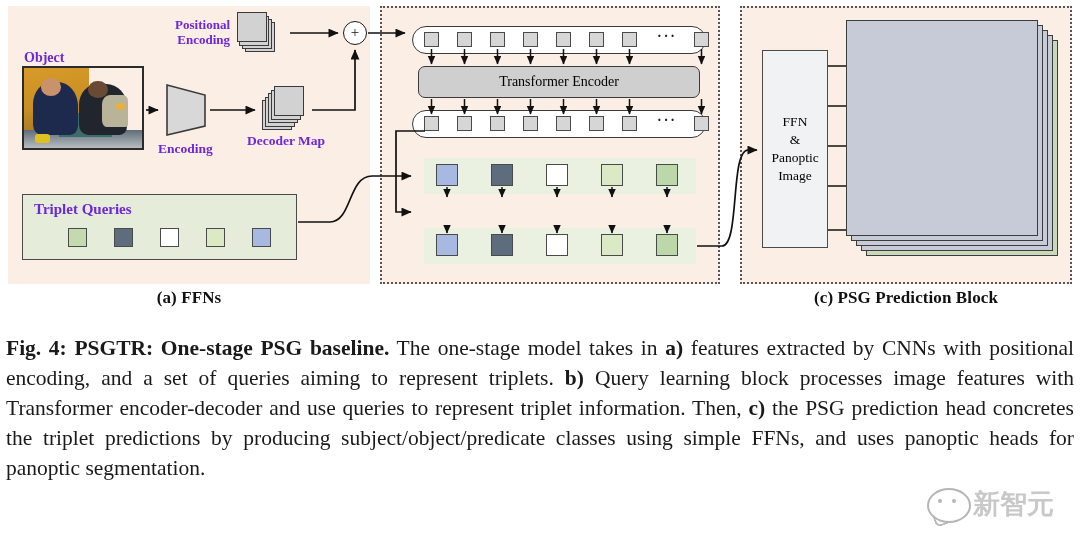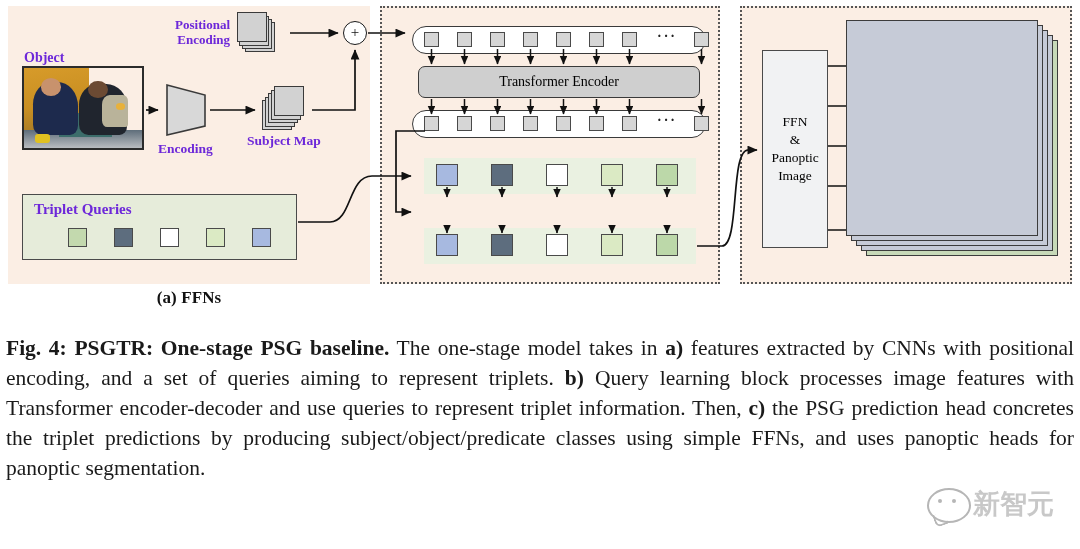--- a/index.html
+++ b/index.html
@@ -155,21 +155,21 @@
   </div>
   <div class="txt" style="left:158px;top:141px;font-size:13.5px;">Encoding</div>
 
   <div class="stack" id="fm-stack" style="left:262px;top:86px;width:48px;height:46px;">
     <i style="left:0px;top:14px;"></i>
       <i style="left:3px;top:11px;"></i>
     <i style="left:6px;top:7px;"></i>
       <i style="left:9px;top:4px;"></i>
       <i style="left:12px;top:0px;"></i>
   </div>
-  <div class="txt" style="left:247px;top:133px;font-size:13.5px;">Subject Map</div>
+  <div class="txt" style="left:247px;top:133px;font-size:13.5px;">Decoder Map</div>
 
   <div id="plus">+</div>
 
   <div id="tq-box"></div>
   <div class="txt" id="tq-label">Triplet Queries</div>
   <div id="tq-squares">
       <div class="sq" style="left: 68px; top: 228px; width: 19px; height: 19px; background: rgb(195, 217, 174);"></div>
       <div class="sq" style="left: 114px; top: 228px; width: 19px; height: 19px; background: rgb(93, 109, 126);"></div>
       <div class="sq" style="left: 160px; top: 228px; width: 19px; height: 19px; background: rgb(255, 255, 255);"></div>
       <div class="sq" style="left: 206px; top: 228px; width: 19px; height: 19px; background: rgb(219, 234, 196);"></div>
@@ -249,20 +249,21 @@
       </div>
   </div>
 
   <div id="ffn">
     <div>FFN</div>
     <div>&amp;</div>
     <div>Panoptic</div>
     <div>Image</div>
   </div>
 
+  <div class="panel-label" id="lab-c">(c) PSG Prediction Block</div>
 
   <svg class="lines">
     <defs>
       <marker id="ar" markerWidth="7" markerHeight="7" refX="5.6" refY="2.6" orient="auto" markerUnits="strokeWidth">
         <path d="M0,0 L6,2.6 L0,5.2 z" fill="#111"></path>
       </marker>
     </defs>
     <g stroke="#111" stroke-width="1.7" fill="none">
 
       <line x1="146" y1="110" x2="158" y2="110" marker-end="url(#ar)"></line>

